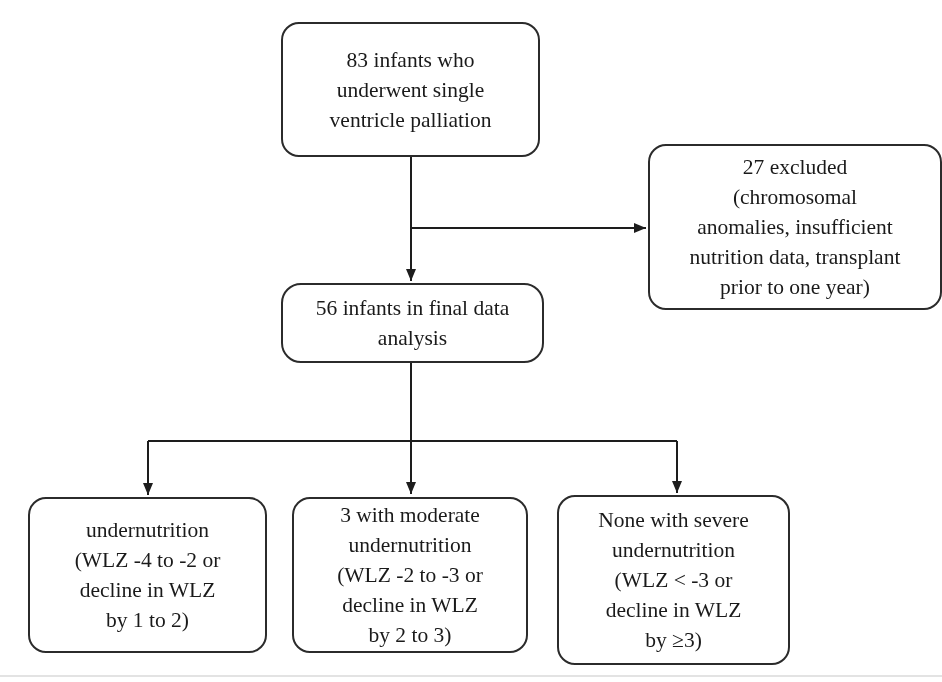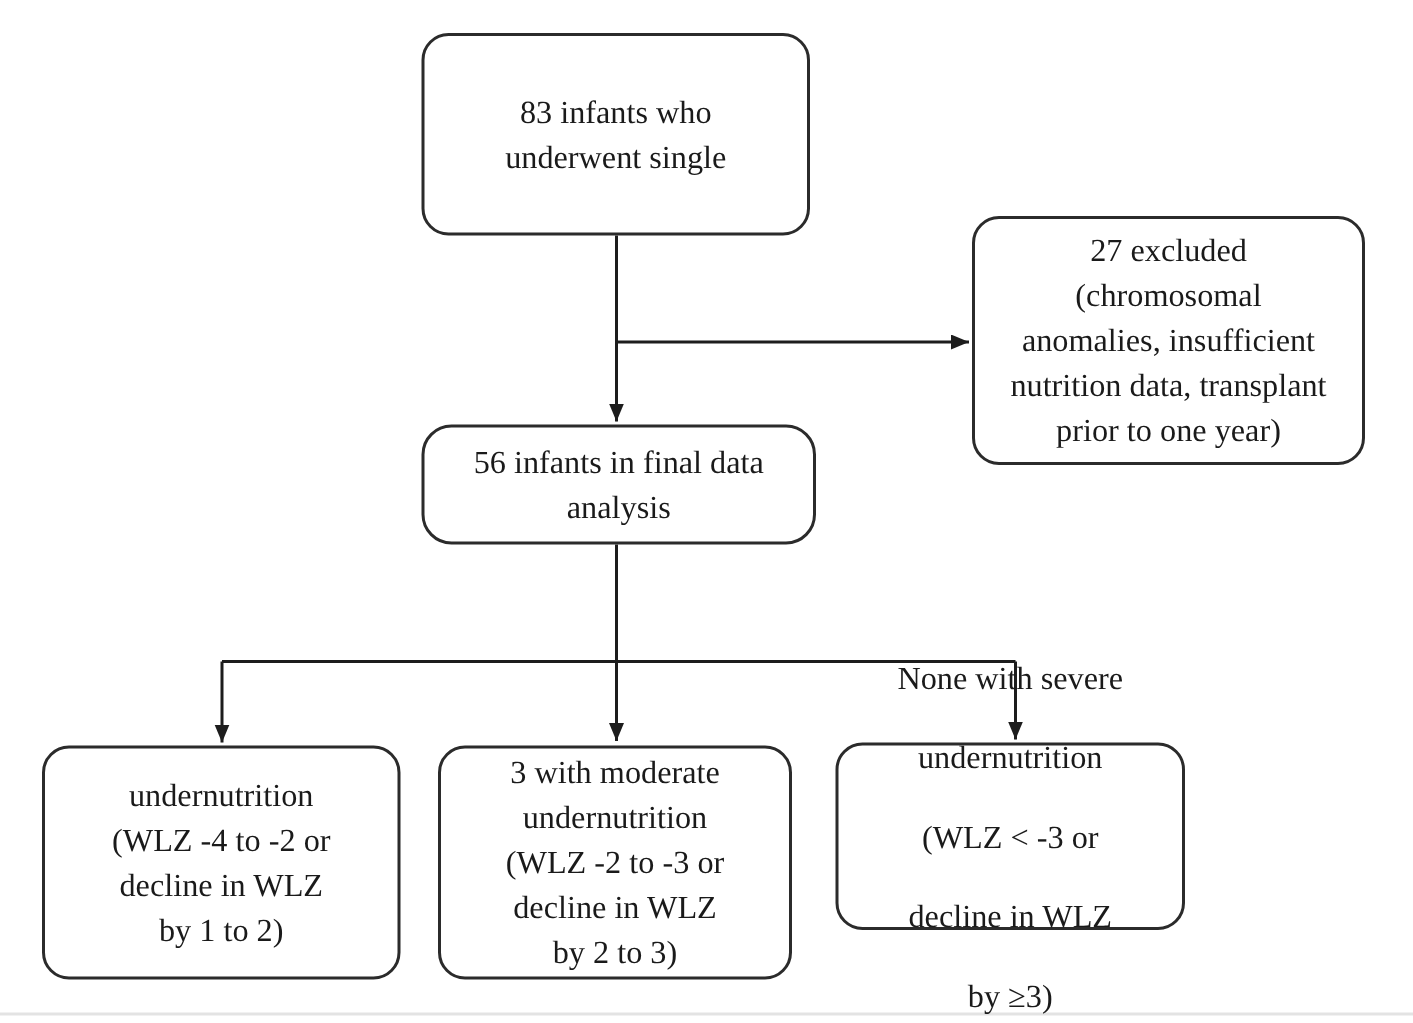--- a/index.html
+++ b/index.html
@@ -35,25 +35,25 @@
     align-items: center;
     text-align: center;
     font-size: 21.5px;
     line-height: 30px;
     z-index: 2;
   }
   .node .line {
     white-space: nowrap;
   }
   #box-top      { left: 281px; top: 22px;  width: 259px; height: 135px; }
-  #box-excluded { left: 648px; top: 144px; width: 262px; height: 166px; }
+  #box-excluded { left: 648px; top: 144px; width: 294px; height: 166px; }
   #box-analysis { left: 281px; top: 283px; width: 263px; height: 80px; border-radius: 20px;  }
   #box-mild     { left: 28px;  top: 497px; width: 239px; height: 156px; }
   #box-moderate { left: 292px; top: 497px; width: 236px; height: 156px; }
-  #box-severe   { left: 557px; top: 495px; width: 233px; height: 125px; gap: 23px; }
+  #box-severe   { left: 557px; top: 495px; width: 233px; height: 170px; }
   .bottom-rule {
     position: absolute;
     left: 0;
     top: 675px;
     width: 942px;
     height: 2px;
     background: #e3e3e3;
   }
 </style>
 </head>
@@ -73,20 +73,21 @@
       <line x1="411" y1="363" x2="411" y2="494" marker-end="url(#arrow)"></line>
       <line x1="148" y1="441" x2="677" y2="441"></line>
       <line x1="148" y1="441" x2="148" y2="495" marker-end="url(#arrow)"></line>
       <line x1="677" y1="441" x2="677" y2="493" marker-end="url(#arrow)"></line>
     </g>
   </svg>
 
   <div class="node" id="box-top">
     <div class="line">83 infants who</div>
     <div class="line">underwent single</div>
+    <div class="line">ventricle palliation</div>
   </div>
 
   <div class="node" id="box-excluded">
     <div class="line">27 excluded</div>
     <div class="line">(chromosomal</div>
     <div class="line">anomalies, insufficient</div>
     <div class="line">nutrition data, transplant</div>
     <div class="line">prior to one year)</div>
   </div>
 

